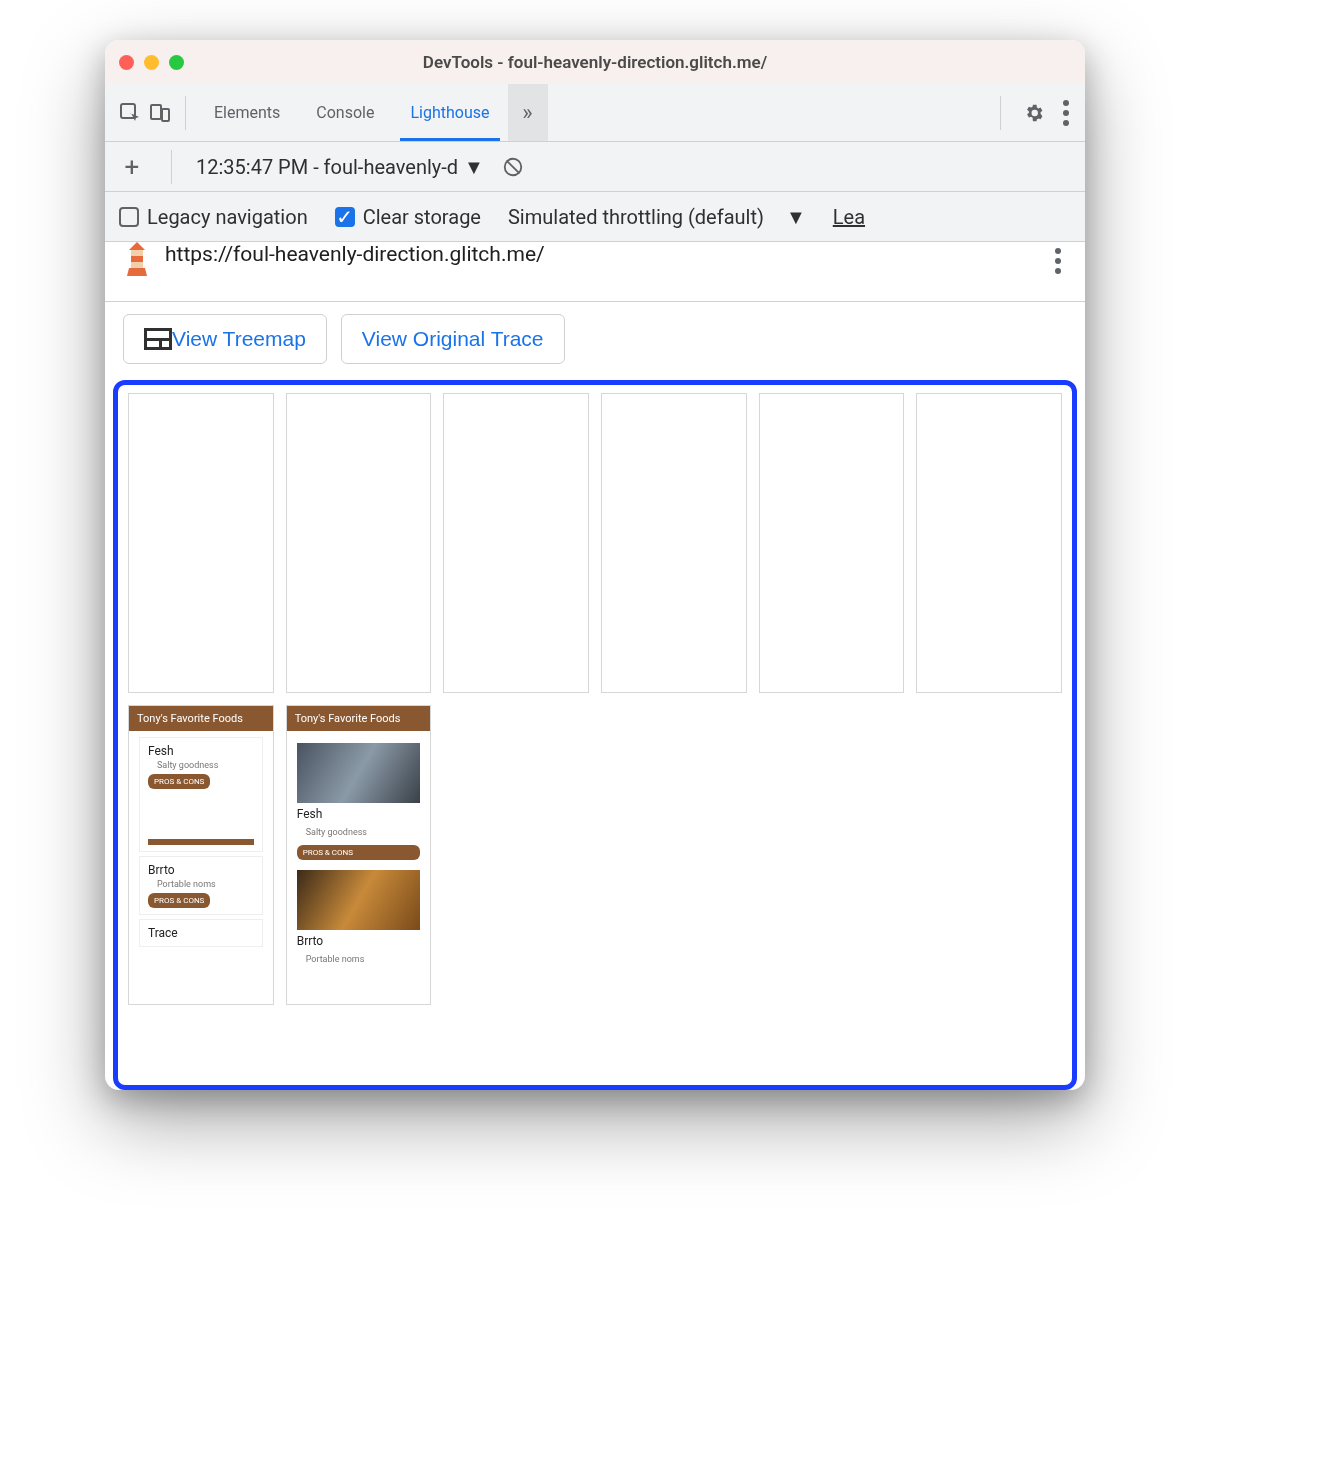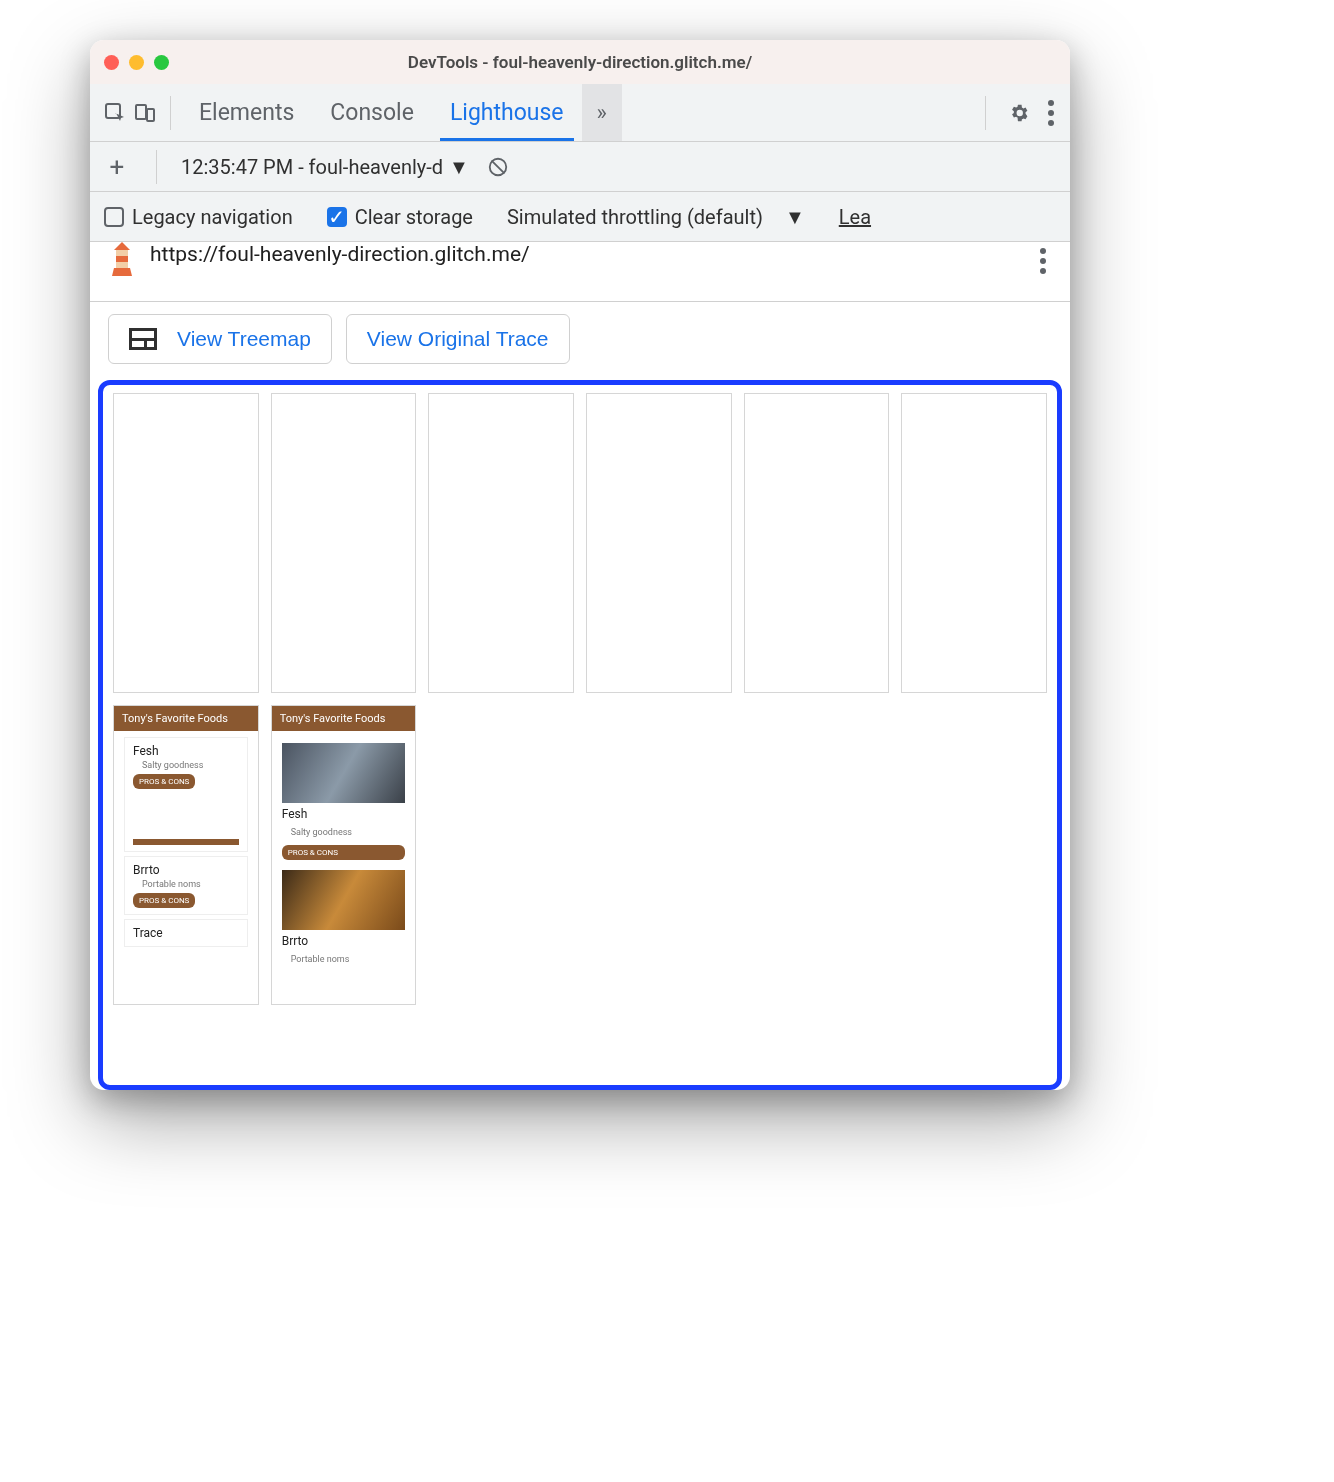--- a/index.html
+++ b/index.html
@@ -6,21 +6,21 @@
   body {
     font-family: -apple-system, BlinkMacSystemFont, "Segoe UI", Roboto, sans-serif;
     background: #fff;
     width: 1334px;
     height: 1482px;
     position: relative;
     padding: 40px;
   }
   .window {
     position: absolute;
-    left: 90px;
+    left: 105px;
     top: 40px;
     width: 980px;
     height: 1050px;
     background: #fff;
     border-radius: 14px;
     box-shadow: 0 30px 80px rgba(0,0,0,0.35), 0 10px 30px rgba(0,0,0,0.25);
     overflow: hidden;
     display: flex;
     flex-direction: column;
   }
@@ -58,21 +58,21 @@
     width: 30px; height: 30px;
     display: flex; align-items: center; justify-content: center;
     color: #5f6368;
     cursor: pointer;
   }
   .tb-sep { width: 1px; height: 34px; background: #d0d0d0; margin: 0 10px; }
   .panel-tabs { display: flex; align-items: stretch; height: 100%; }
   .panel-tab {
     padding: 0 18px;
     display: flex; align-items: center;
-    font-size: 23px;
+    font-size: 16px;
     color: #5f6368;
     cursor: pointer;
     position: relative;
   }
   .panel-tab.active { color: #1a73e8; }
   .panel-tab.active::after {
     content: "";
     position: absolute;
     left: 8px; right: 8px; bottom: 0;
     height: 3px;
@@ -109,21 +109,21 @@
     display: flex; align-items: flex-start; gap: 6px;
     cursor: pointer;
   }
   .nosym { color: #5f6368; }
   .optbar {
     height: 50px;
     background: #f1f3f4;
     border-bottom: 1px solid #d0d0d0;
     display: flex; align-items: center;
     padding: 0 14px;
-    gap: 34px;
+    gap: 27px;
     font-size: 20px;
     color: #303030;
     overflow: hidden;
     white-space: nowrap;
   }
   .checkbox {
     width: 20px; height: 20px;
     border: 2px solid #5f6368;
     border-radius: 4px;
     display: inline-flex; align-items: center; justify-content: center;
@@ -152,21 +152,21 @@
     display: flex; gap: 14px;
   }
   .lh-btn {
     border: 1px solid #d0d0d0;
     border-radius: 6px;
     padding: 12px 20px;
     font-size: 21px;
     color: #1a73e8;
     background: #fff;
     cursor: pointer;
-    display: flex; align-items: center; gap: 20px;
+    display: flex; align-items: center; gap: 0;
   }
   .treemap-icon {
     width: 28px; height: 22px;
     border: 3px solid #303030;
     position: relative;
   }
   .treemap-icon::before {
     content: ""; position: absolute; left: 0; right: 0; top: 7px; height: 3px; background: #303030;
   }
   .treemap-icon::after {

